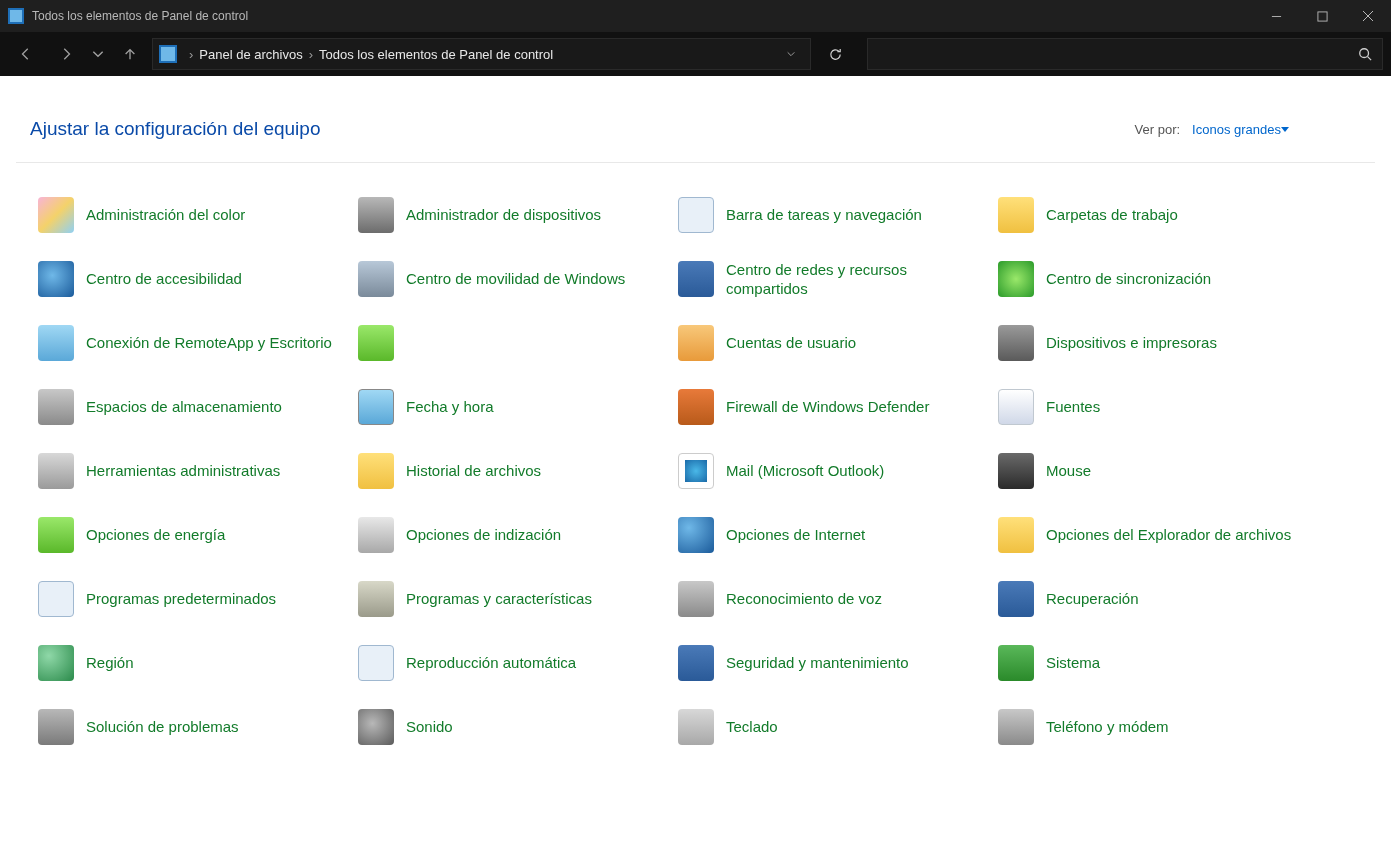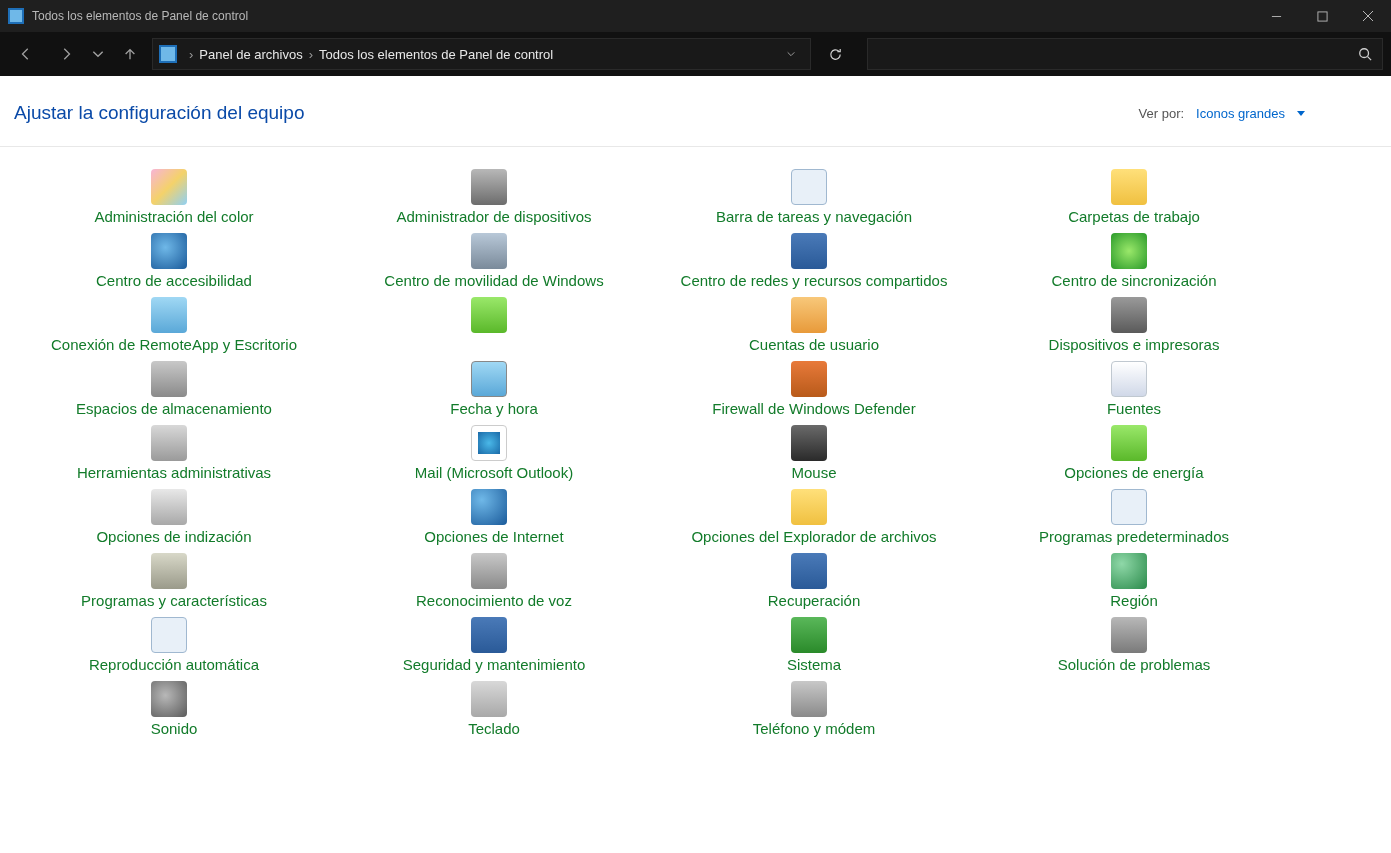--- a/index.html
+++ b/index.html
@@ -16,28 +16,28 @@
 .breadcrumb-box { flex:1; height:32px; background:#191919; border:1px solid #2a2a2a; display:flex; align-items:center; padding:0 6px; color:#e8e8e8; font-size:13px; max-width:716px; }
 .bc-icon { width:18px; height:18px; background:#1e6fb8; margin-right:6px; position:relative; }
 .bc-icon::after { content:""; position:absolute; inset:2px; background:#6fb8e8; }
 .bc-sep { margin:0 6px; color:#999; }
 .bc-item { white-space:nowrap; }
 .bc-spacer { flex:1; }
 .bc-chevron { color:#999; margin:0 8px; }
 .refresh-box { width:40px; height:32px; display:flex; align-items:center; justify-content:center; color:#d0d0d0; }
 .search-box { width:516px; height:32px; background:#191919; border:1px solid #2a2a2a; margin-left:8px; display:flex; align-items:center; justify-content:flex-end; padding:0 10px; }
 .search-box svg { width:14px; height:14px; color:#d0d0d0; }
-.content { padding:0; }
+.content { padding:16px; }
 .header-row { display:flex; align-items:center; padding:26px 14px 22px 14px; border-bottom:1px solid #e8e8e8; }
 .page-title { color:#0a4aa8; font-size:19px; font-weight:400; }
 .view-label { margin-left:auto; color:#555; font-size:13px; margin-right:12px; }
-.view-value { color:#0066cc; font-size:13px; display:flex; align-items:center; gap:12px; margin-right:72px; }
+.view-value { color:#0066cc; font-size:13px; display:flex; align-items:center; gap:0; margin-right:72px; }
 .view-value .car { border-left:4px solid transparent; border-right:4px solid transparent; border-top:5px solid #0066cc; }
 .grid { padding:20px 14px 0 14px; display:grid; grid-template-columns: repeat(4, 320px); grid-auto-rows:64px; column-gap:0; }
-.item { display:flex; align-items:center; padding:0 6px; cursor:pointer;flex-direction:column; }
+.item { display:flex; align-items:center; padding:0 6px; cursor:pointer; }
 .icn { width:40px; height:40px; flex-shrink:0; margin-right:10px; display:flex; align-items:center; justify-content:center; }
 .icn .box { width:36px; height:36px; border-radius:4px; position:relative; overflow:hidden; }
 .lbl { color:#127b2a; font-size:15px; line-height:1.3; }
 
 .c1{background:linear-gradient(135deg,#f8b4d6,#f4d26a,#8fd0f4);} 
 .c2{background:linear-gradient(#e8c46a,#c88a2a);} 
 .c3{background:linear-gradient(#b8b8b8,#6c6c6c);} 
 .c4{background:#e8f0f8;border:1px solid #a0b8d0;} 
 .c5{background:linear-gradient(#ffe07a,#f0c040);} 
 .c6{background:radial-gradient(circle at 40% 40%,#6fb8e8,#1a5a9a);} 
@@ -252,20 +252,26 @@
         <div class="lbl">Fuentes</div>
       </div>
       <div class="item">
         <div class="icn">
           <div class="box c18"></div>
         </div>
         <div class="lbl">Herramientas administrativas</div>
       </div>
       <div class="item">
         <div class="icn">
+          <div class="box c19"></div>
+        </div>
+        <div class="lbl">Historial de archivos</div>
+      </div>
+      <div class="item">
+        <div class="icn">
           <div class="box c20"></div>
         </div>
         <div class="lbl">Mail (Microsoft Outlook)</div>
       </div>
       <div class="item">
         <div class="icn">
           <div class="box c21"></div>
         </div>
         <div class="lbl">Mouse</div>
       </div>

